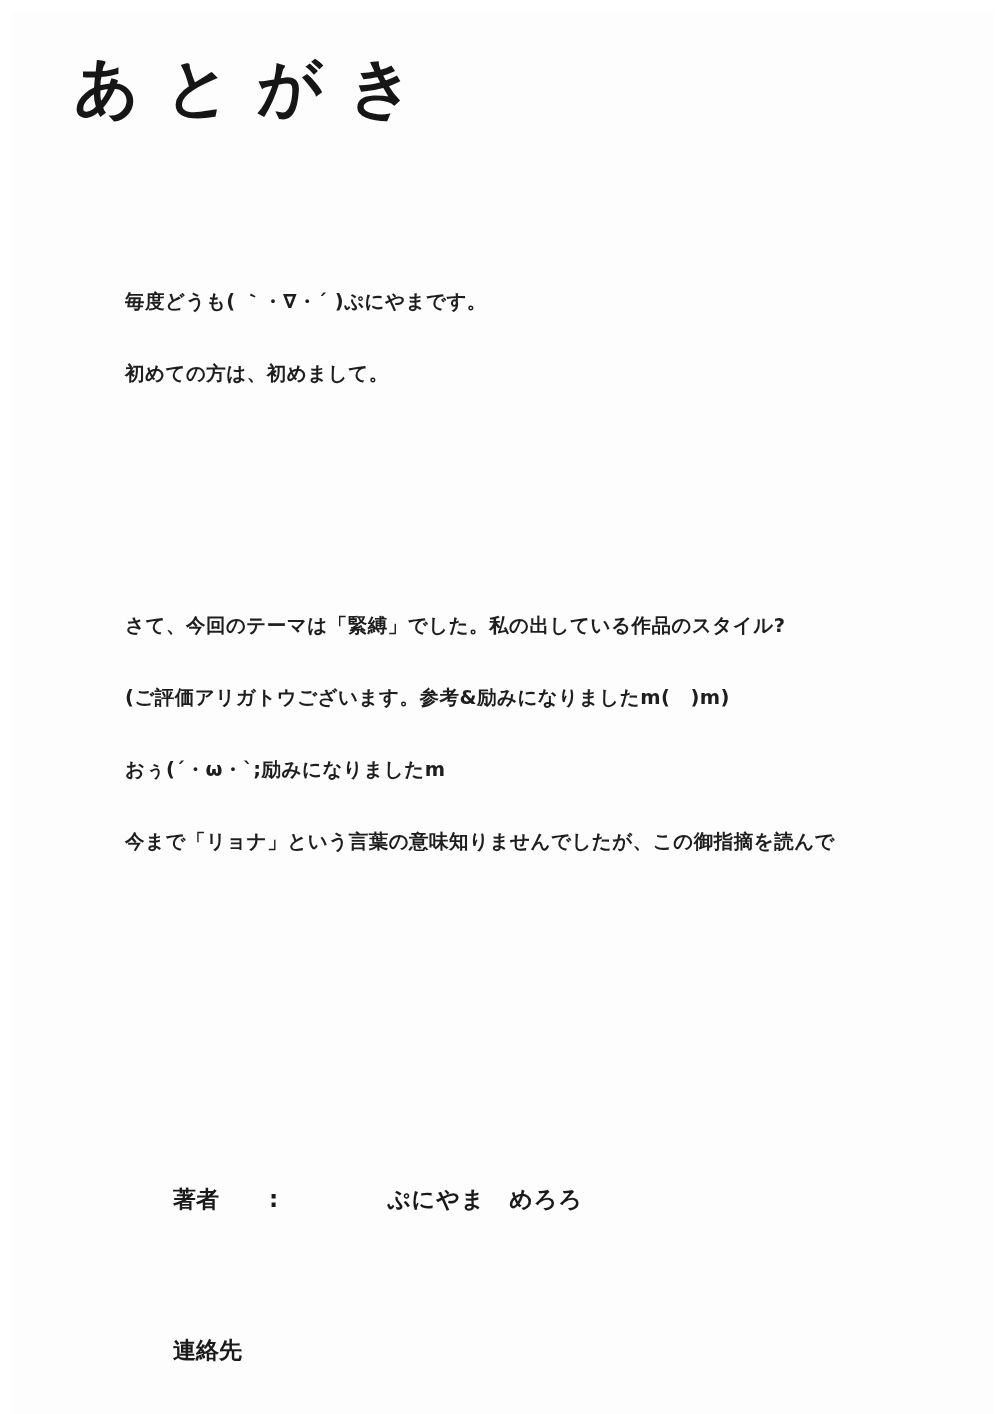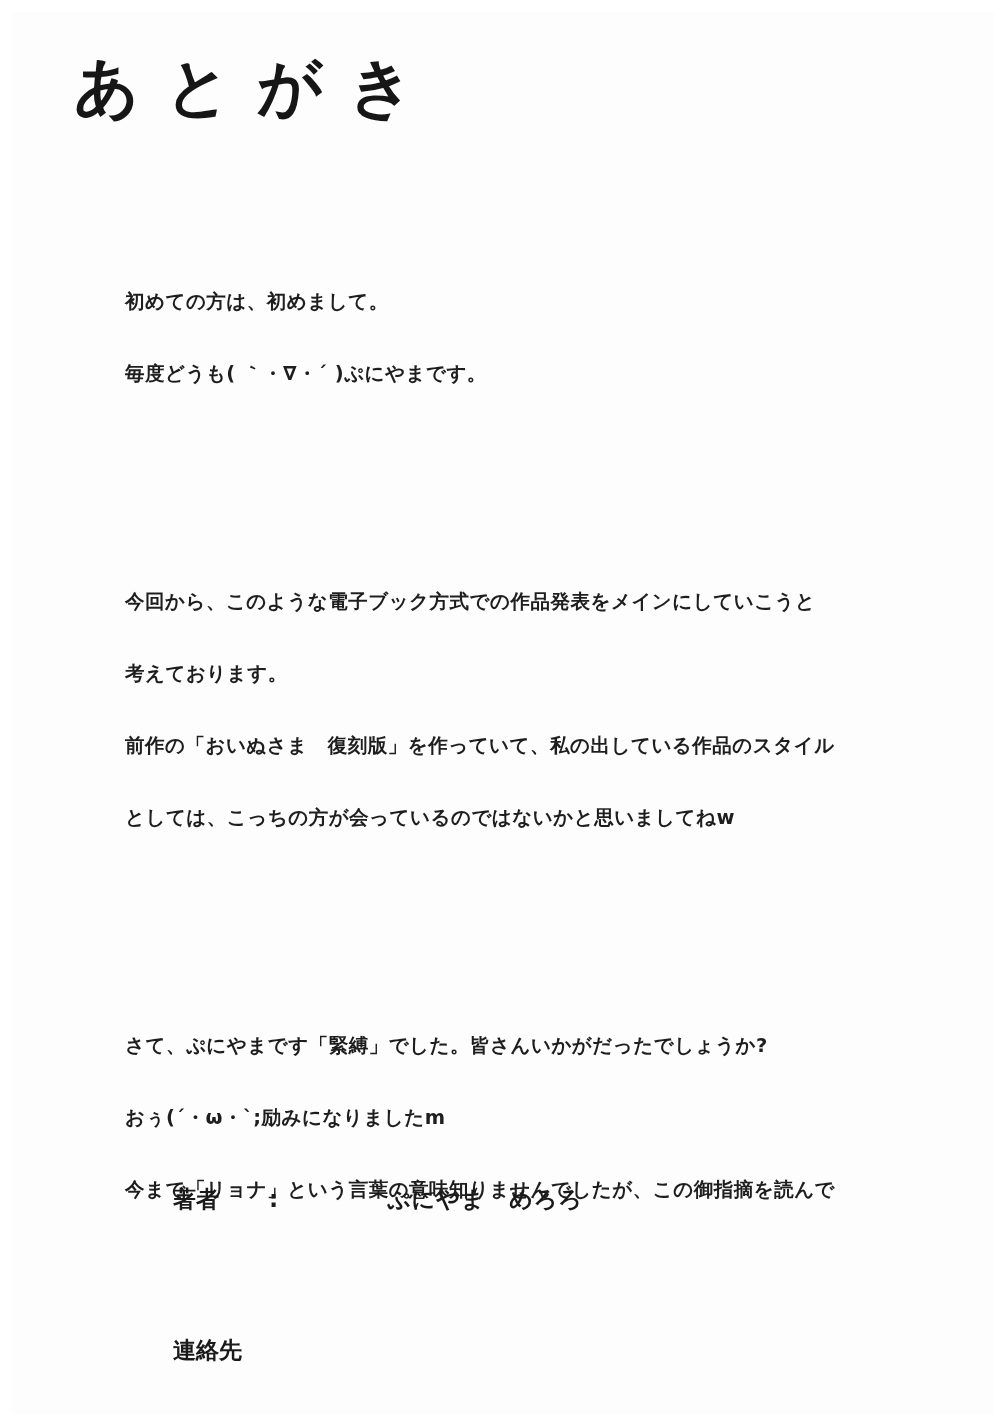--- a/index.html
+++ b/index.html
@@ -58,33 +58,28 @@
 </head>
 <body>
 
 <div class="page">
 
   <h1 class="title">あとがき</h1>
 
   <div class="afterword-body">
 
     <div class="para">
+      <div class="line">毎度どうも( ｀・∇・´ )ぷにやまです。</div>
       <div class="line">初めての方は、初めまして。</div>
-      <div class="line">毎度どうも( ｀・∇・´ )ぷにやまです。</div>
     </div>
 
-    <div class="para">
-      <div class="line">今回から、このような電子ブック方式での作品発表をメインにしていこうと</div>
-      <div class="line">考えております。</div>
-      <div class="line">前作の「おいぬさま　復刻版」を作っていて、私の出している作品のスタイル</div>
-      <div class="line">としては、こっちの方が会っているのではないかと思いましてねw</div>
-    </div>
 
     <div class="para">
-      <div class="line">さて、ぷにやまです「緊縛」でした。皆さんいかがだったでしょうか?</div>
+      <div class="line">さて、今回のテーマは「緊縛」でした。私の出している作品のスタイル?</div>
+      <div class="line">(ご評価アリガトウございます。参考&amp;励みになりましたm(　)m)</div>
       <div class="line">おぅ(´・ω・`;励みになりましたm</div>
       <div class="line">今まで「リョナ」という言葉の意味知りませんでしたが、この御指摘を読んで</div>
       
       
       
       
       
       
     </div>
 

